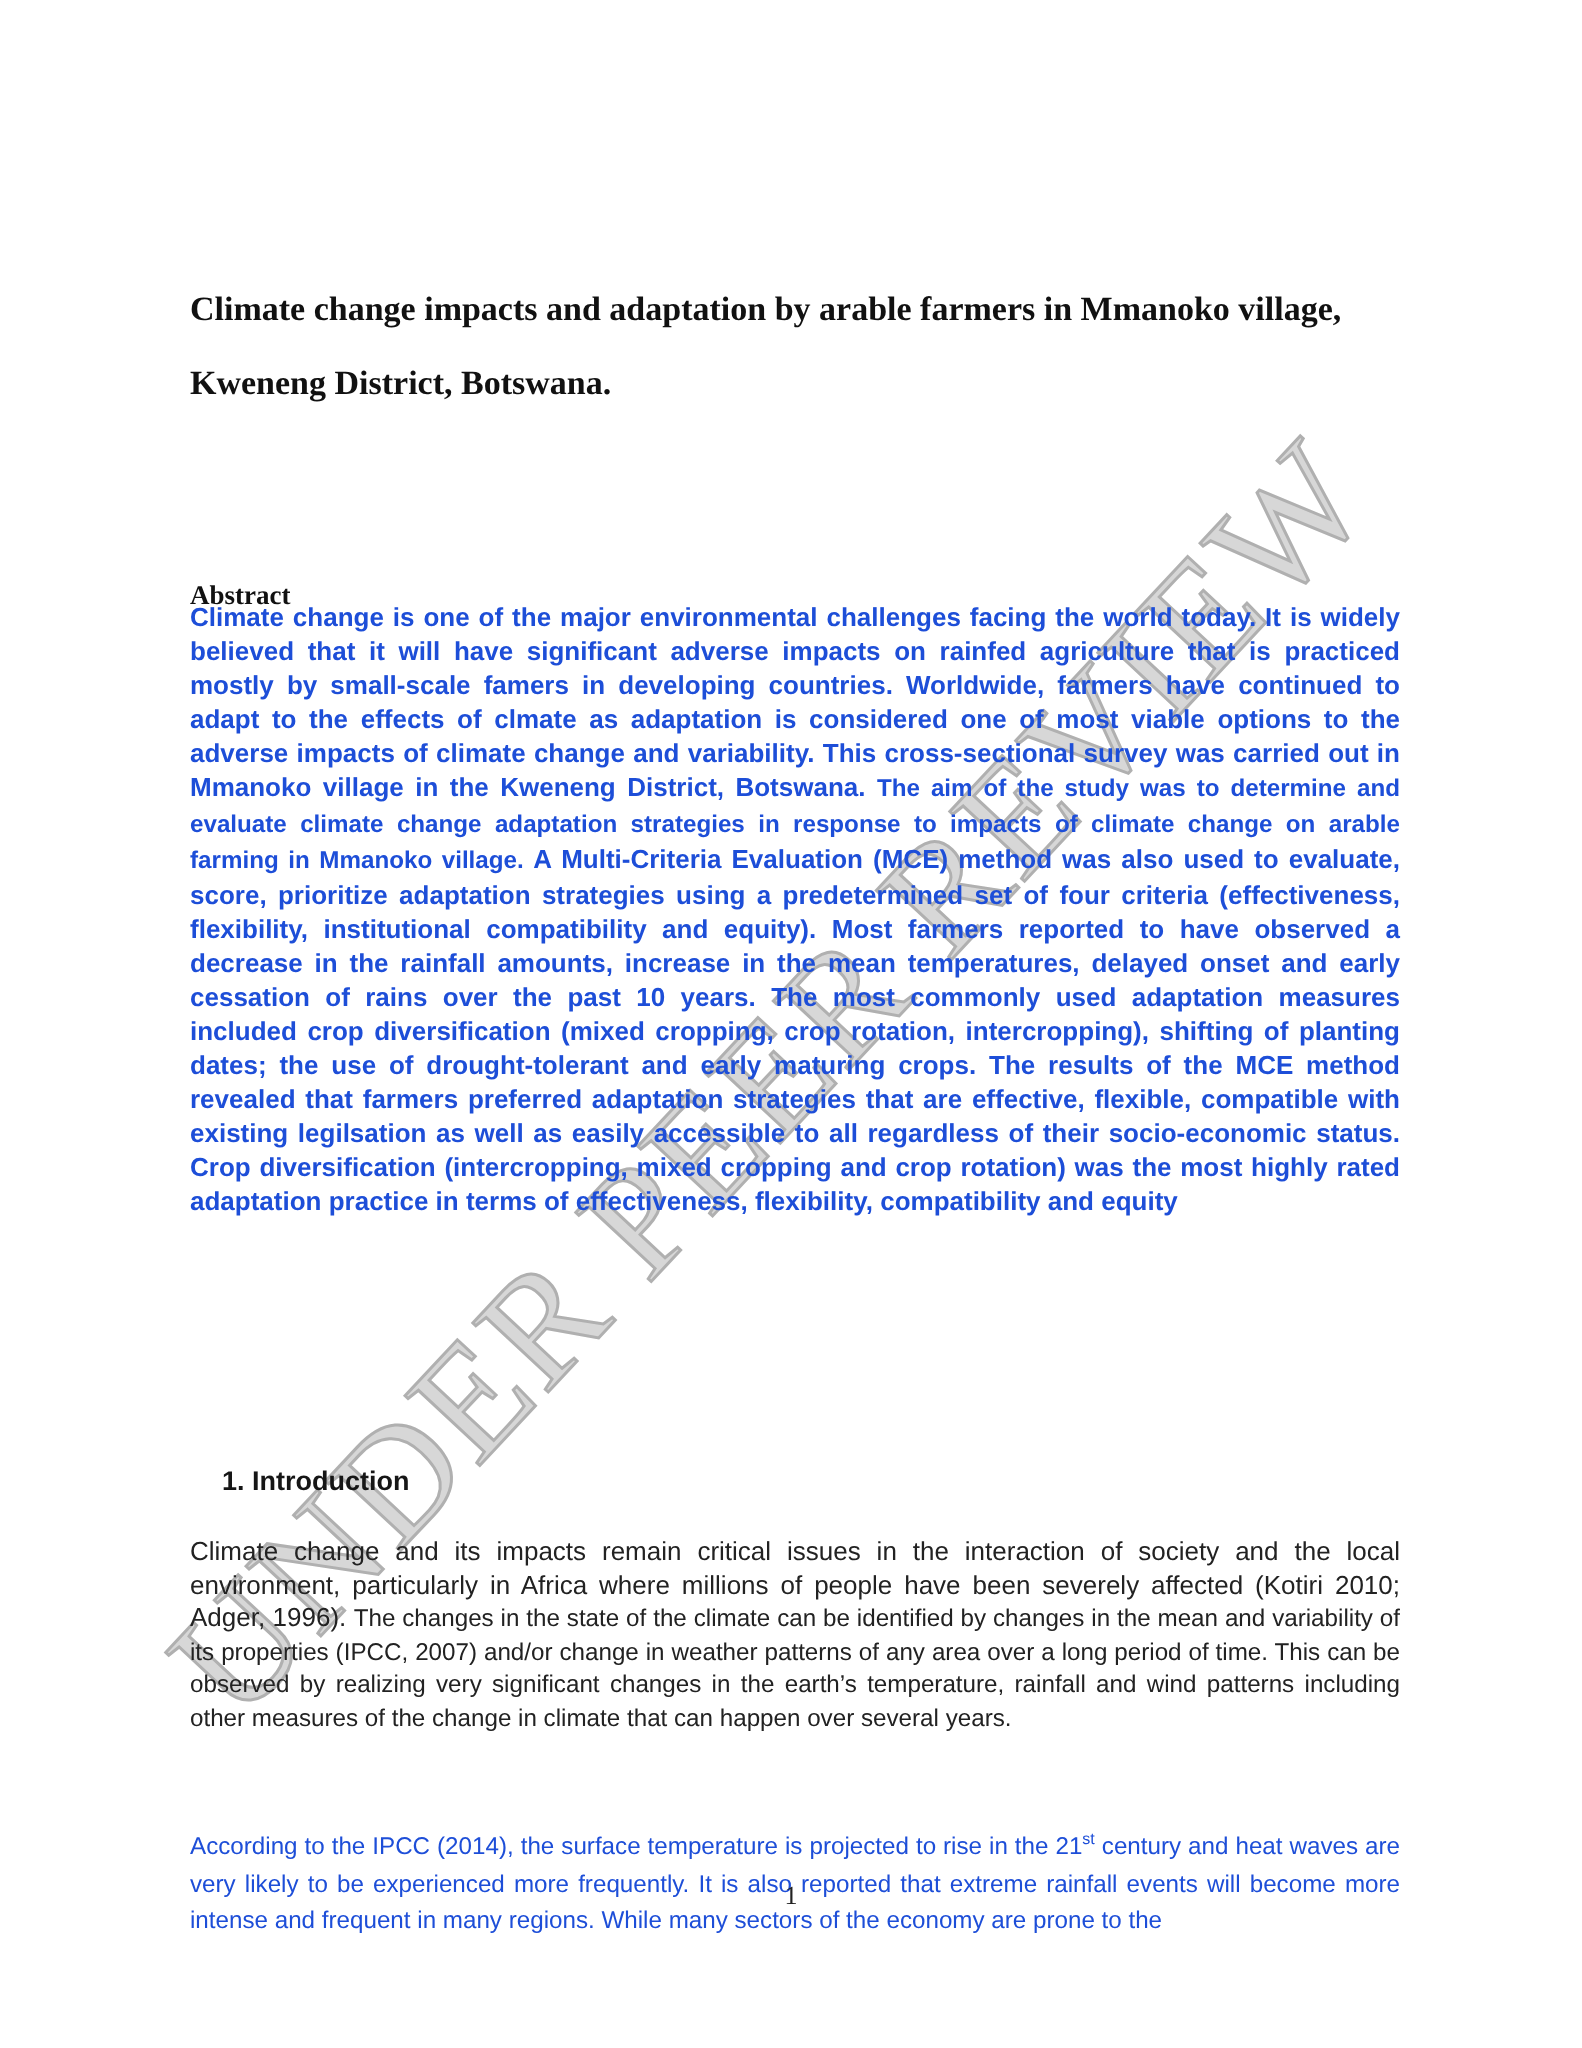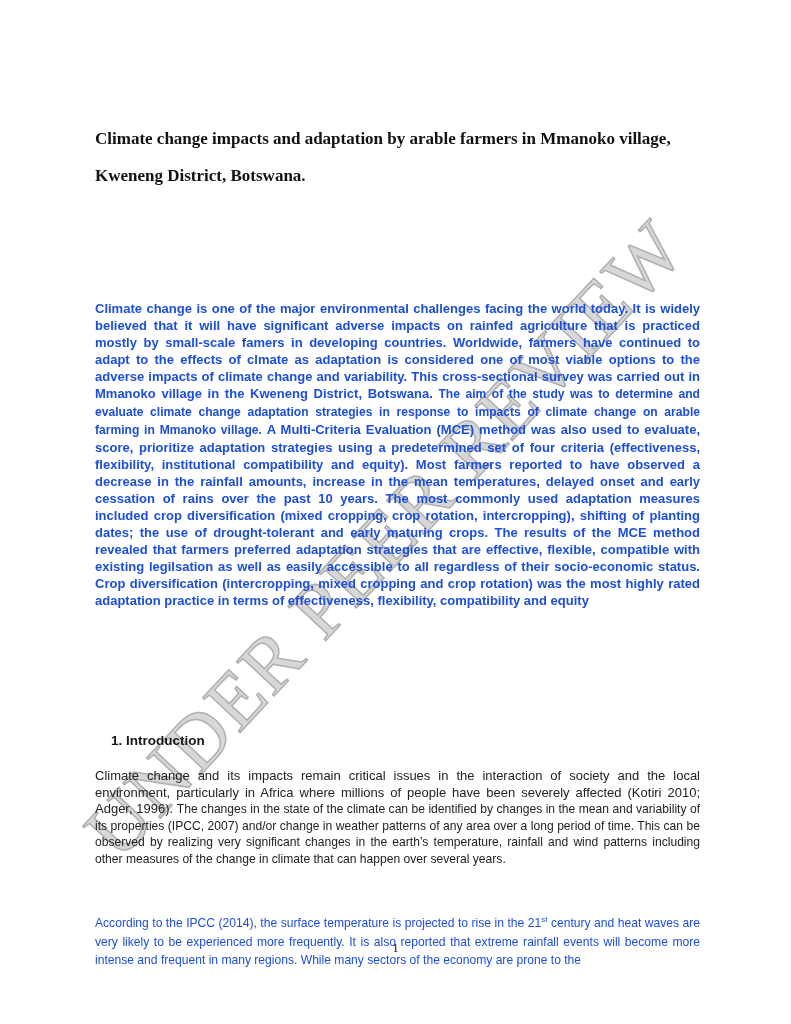--- a/index.html
+++ b/index.html
@@ -32,21 +32,21 @@
     white-space: nowrap;
     color: #d7d7d7;
     -webkit-text-stroke: 1.5px #b0b0b0;
     z-index: 0;
     user-select: none;
   }
   
   .block { position: absolute; left: 95px; width: 605px; z-index: 1; }
 
   .title {
-    top: 120px;
+    top: 136px;
     font-family: "Liberation Serif", serif;
     font-weight: bold;
     font-size: 17px;
     line-height: 37px;
     color: #111111;
   }
   .title .tline { white-space: nowrap; }
 
   .abstract-heading {
     top: 290px;
@@ -122,20 +122,21 @@
 
 <div class="page">
 
   <div class="watermark">UNDER PEER REVIEW</div>
 
   <div class="block title">
     <div class="tline">Climate change impacts and adaptation by arable farmers in Mmanoko village,</div>
     <div class="tline">Kweneng District, Botswana.</div>
   </div>
 
+  <div class="block abstract-heading">Abstract</div>
 
   <div class="block abstract-body"><span>Climate change is one of the major environmental challenges facing the world today. It is widely believed that it will have significant adverse impacts on rainfed agriculture that is practiced mostly by small-scale famers in developing countries. Worldwide, farmers have continued to adapt to the effects of clmate as adaptation is considered one of most viable options to the adverse impacts of climate change and variability. This cross-sectional survey was carried out in Mmanoko village in the Kweneng District, Botswana. </span><span class="small-run">The aim of the study was to determine and evaluate climate change adaptation strategies in response to impacts of climate change on arable farming in Mmanoko village. </span><span>A Multi-Criteria Evaluation (MCE) method was also used to evaluate, score, prioritize adaptation strategies using a predetermined set of four criteria (effectiveness, flexibility, institutional compatibility and equity). Most farmers reported to have observed a decrease in the rainfall amounts, increase in the mean temperatures, delayed onset and early cessation of rains over the past 10 years. The most commonly used adaptation measures included crop diversification (mixed cropping, crop rotation, intercropping), shifting of planting dates; the use of drought-tolerant and early maturing crops. The results of the MCE method revealed that farmers preferred adaptation strategies that are effective, flexible, compatible with existing legilsation as well as easily accessible to all regardless of their socio-economic status. Crop diversification (intercropping, mixed cropping and crop rotation) was the most highly rated adaptation practice in terms of effectiveness, flexibility, compatibility and equity</span></div>
 
 
   <div class="block intro-heading">1. Introduction</div>
 
   <div class="block intro-para1"><span>Climate change and its impacts remain critical issues in the interaction of society and the local environment, particularly in Africa where millions of people have been severely affected (Kotiri 2010; Adger, 1996). </span><span class="small-run">The changes in the state of the climate can be identified by changes in the mean and variability of its properties (IPCC, 2007) and/or change in weather patterns of any area over a long period of time. This can be observed by realizing very significant changes in the earth’s temperature, rainfall and wind patterns including other measures of the change in climate that can happen over several years.</span></div>
 
   <div class="block intro-para2"><span>According to the IPCC (2014), the surface temperature is projected to rise in the 21</span><sup>st</sup><span> century and heat waves are very likely to be experienced more frequently. It is also reported that extreme rainfall events will become more intense and frequent in many regions. While many sectors of the economy are prone to the</span></div>
 

